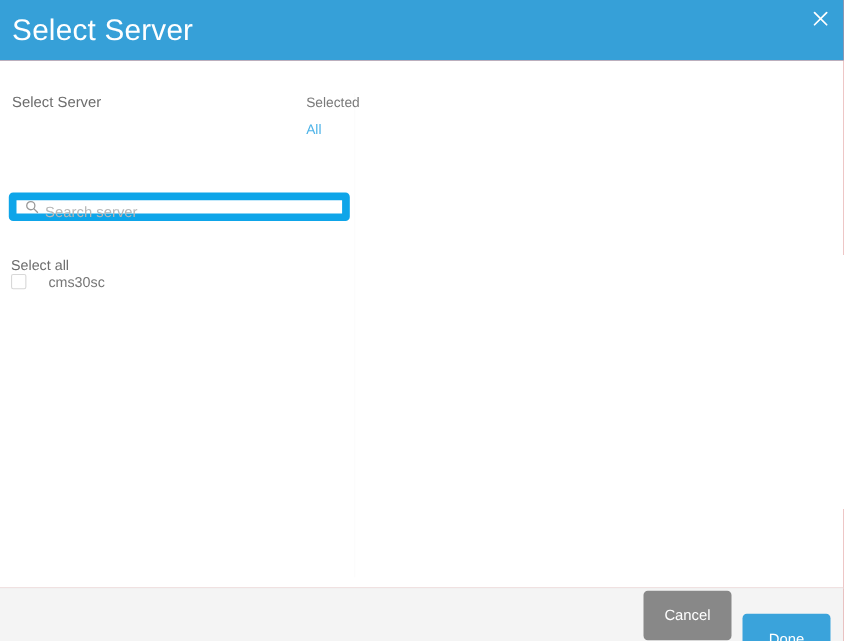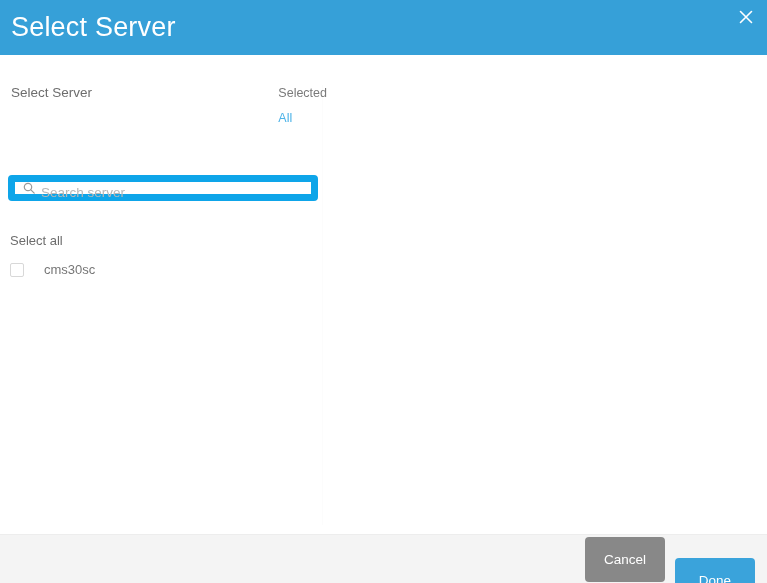--- a/index.html
+++ b/index.html
@@ -164,21 +164,21 @@
 
   
   .server-list {
     position: absolute;
     left: 10px;
     top: 194px;
     width: 310px;
   }
   .server-row {
     display: flex;
-    align-items: flex-end;
+    align-items: flex-start;
     height: 28px;
     cursor: pointer;
   }
   .checkbox {
     flex: 0 0 auto;
     width: 14px;
     height: 14px;
     border: 1px solid #d8d8d8;
     border-radius: 2px;
     background: #ffffff;

